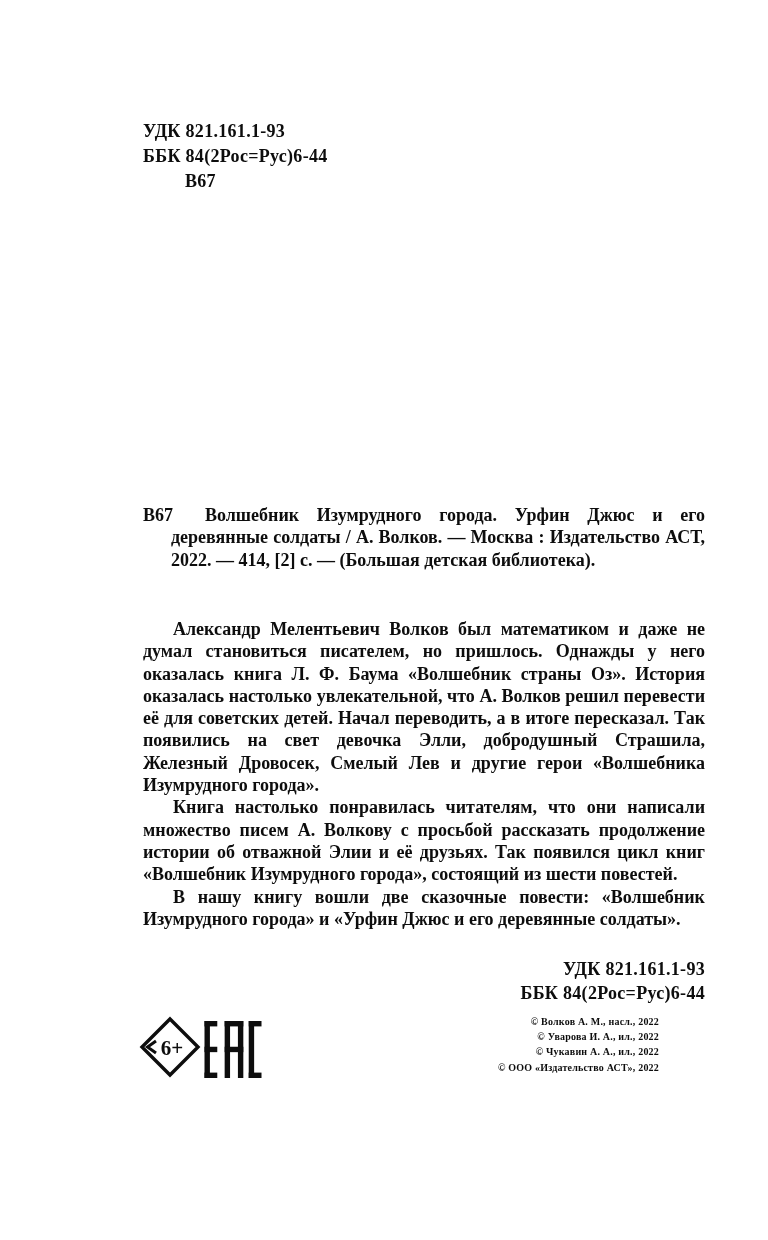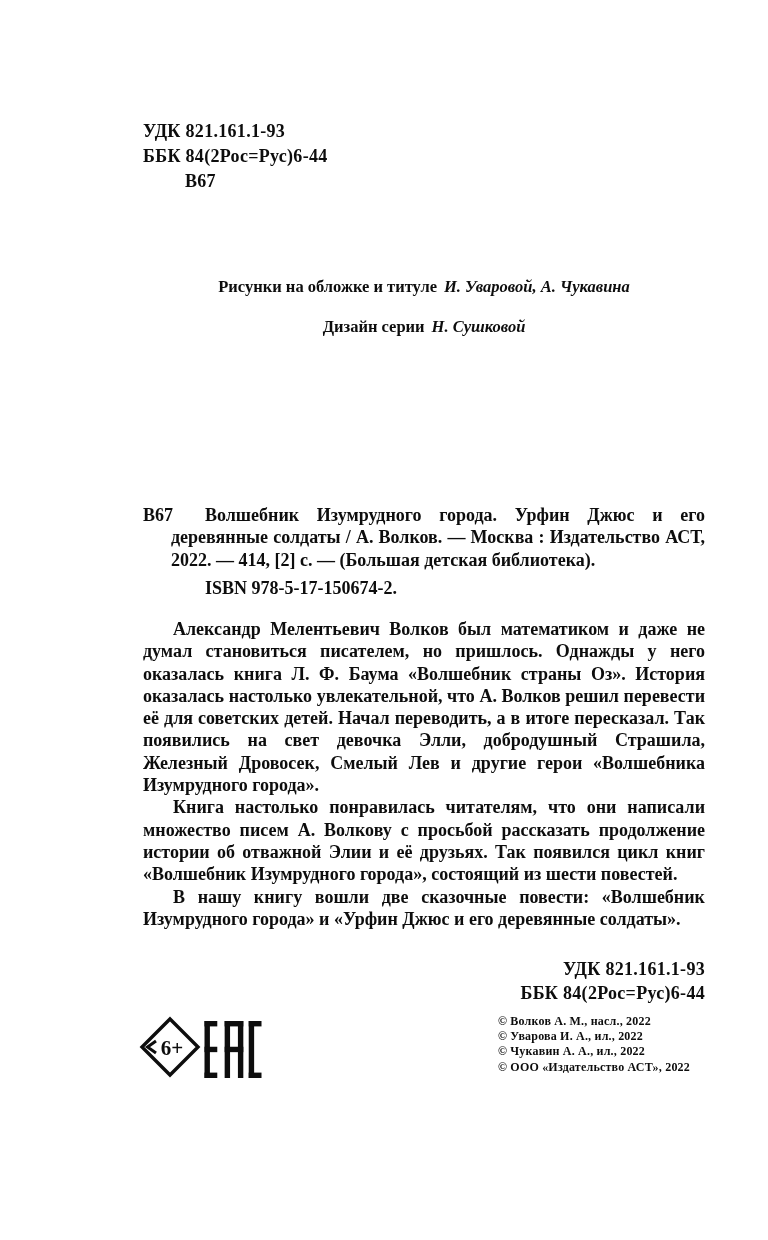--- a/index.html
+++ b/index.html
@@ -84,23 +84,24 @@
     font-size: 18px;
     line-height: 24px;
     letter-spacing: 0.3px;
   }
 
   
   .copyright {
     position: absolute;
     left: 477px;
     top: 1014px;
-    font-size: 12px;
+    font-size: 10px;
     line-height: 15.2px;
     letter-spacing: 0.2px;
+    text-align: right;
   }
 
   
   .age-mark {
     position: absolute;
     left: 118px;
     top: 1016px;
   }
   .eac-mark {
     position: absolute;
@@ -112,35 +113,26 @@
 <body>
 
 <div class="page">
 
   <div class="codes-top">
     <div>УДК 821.161.1-93</div>
     <div>ББК 84(2Рос=Рус)6-44</div>
     <div class="author-sign">В67</div>
   </div>
 
-  <div class="credits">
-    <div class="credit-line">
-      <span>Рисунки на обложке и титуле</span><span class="credit-names">И. Уваровой, А. Чукавина</span>
-    </div>
-    <div class="credit-line">
-      <span>Дизайн серии</span><span class="credit-names">Н. Сушковой</span>
-    </div>
-  </div>
 
   <div class="catalog">
     <div class="entry">
       <span class="entry-code">В67</span>
       <p class="entry-desc">Волшебник Изумрудного города. Урфин Джюс и его деревянные солдаты / А. Волков. — Москва : Издательство АСТ, 2022. — 414, [2] с. — (Большая детская библиотека).</p>
     </div>
-    <div class="isbn-line">ISBN 978-5-17-150674-2.</div>
   </div>
 
   <div class="annotation">
     <p>Александр Мелентьевич Волков был математиком и даже не думал становиться писателем, но пришлось. Однажды у него оказалась книга Л. Ф. Баума «Волшебник страны Оз». История оказалась настолько увлекательной, что А. Волков решил перевести её для советских детей. Начал переводить, а в итоге пересказал. Так появились на свет девочка Элли, добродушный Страшила, Железный Дровосек, Смелый Лев и другие герои «Волшебника Изумрудного города».</p>
     <p>Книга настолько понравилась читателям, что они написали множество писем А. Волкову с просьбой рассказать продолжение истории об отважной Элии и её друзьях. Так появился цикл книг «Волшебник Изумрудного города», состоящий из шести повестей.</p>
     <p>В нашу книгу вошли две сказочные повести: «Волшебник Изумрудного города» и «Урфин Джюс и его деревянные солдаты».</p>
   </div>
 
   <div class="codes-bottom">
     <div>УДК 821.161.1-93</div>

